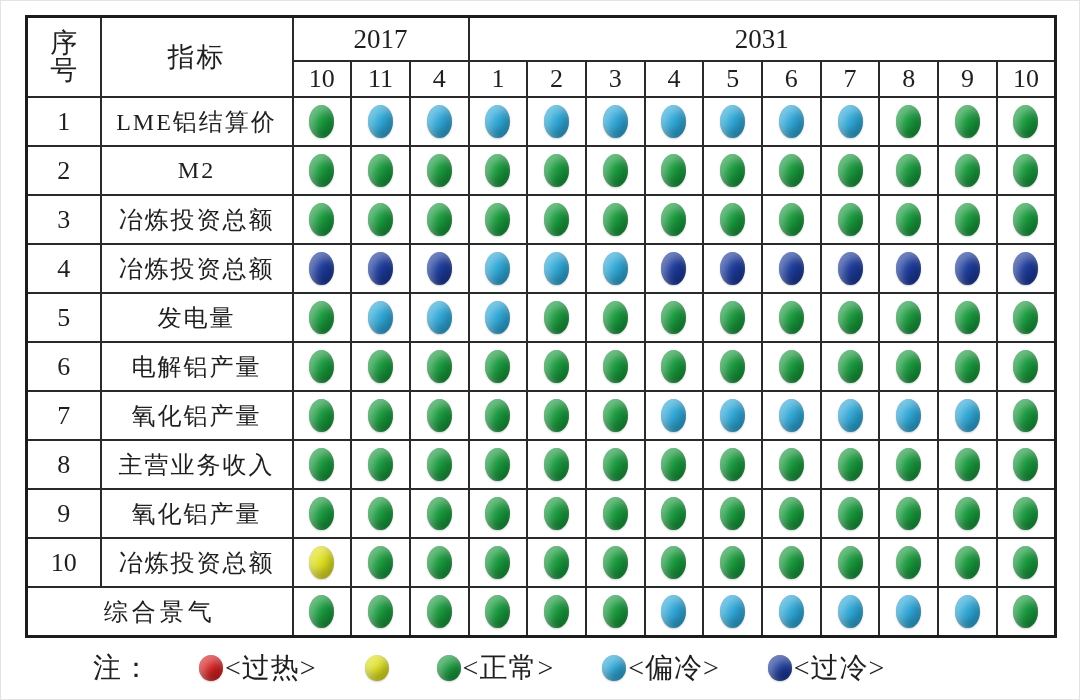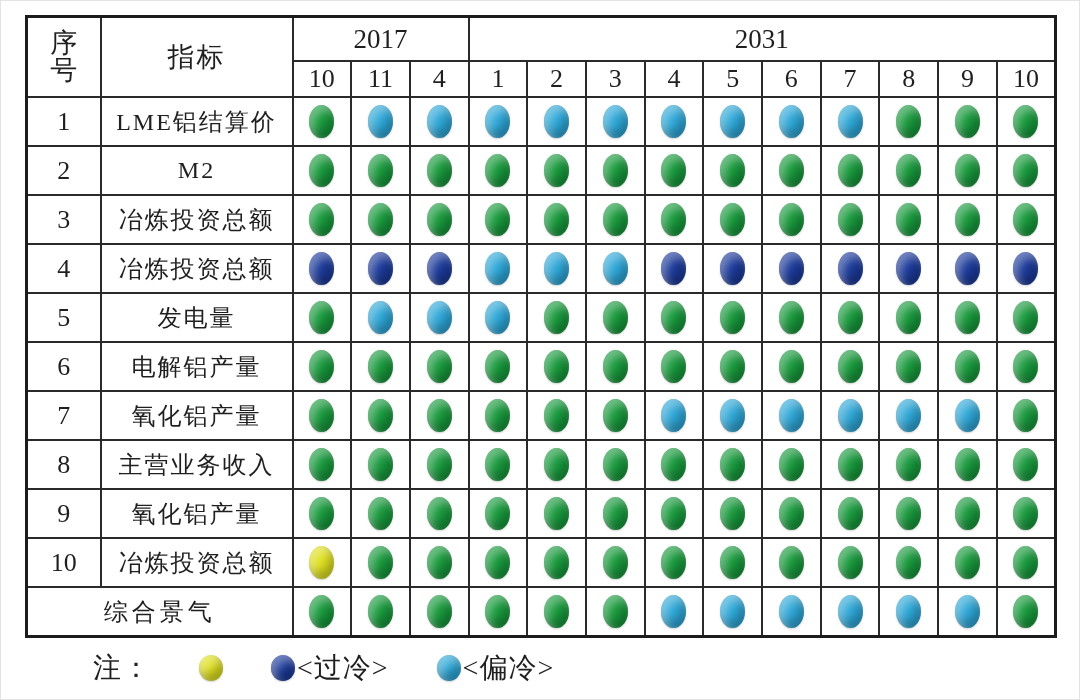--- a/index.html
+++ b/index.html
@@ -299,25 +299,33 @@
             <td class="dot-cell"><span class="dot" style="background: rgb(24, 153, 60);"></span></td>
           </tr>
         </tbody>
     </table>
   </div>
 
   <div class="legend">
     <span class="legend-prefix">注：</span>
     <span class="legend-items" style="display:inline-flex;align-items:center;gap:48px;">
         <span class="legend-item">
+          <span class="dot" style="background: rgb(214, 32, 32);"></span>
+          <span class="legend-label">&lt;过热&gt;</span>
+        </span>
+        <span class="legend-item">
           <span class="dot" style="background: rgb(222, 223, 31);"></span>
+        </span>
+        <span class="legend-item">
+          <span class="dot" style="background: rgb(24, 153, 60);"></span>
+          <span class="legend-label">&lt;正常&gt;</span>
+        </span>
+        <span class="legend-item">
+          <span class="dot" style="background: rgb(46, 167, 215);"></span>
+          <span class="legend-label">&lt;偏冷&gt;</span>
         </span>
         <span class="legend-item">
           <span class="dot" style="background: rgb(28, 58, 154);"></span>
           <span class="legend-label">&lt;过冷&gt;</span>
-        </span>
-        <span class="legend-item">
-          <span class="dot" style="background: rgb(46, 167, 215);"></span>
-          <span class="legend-label">&lt;偏冷&gt;</span>
         </span>
       </span>
   </div>
 </div>
 
 </body></html>

